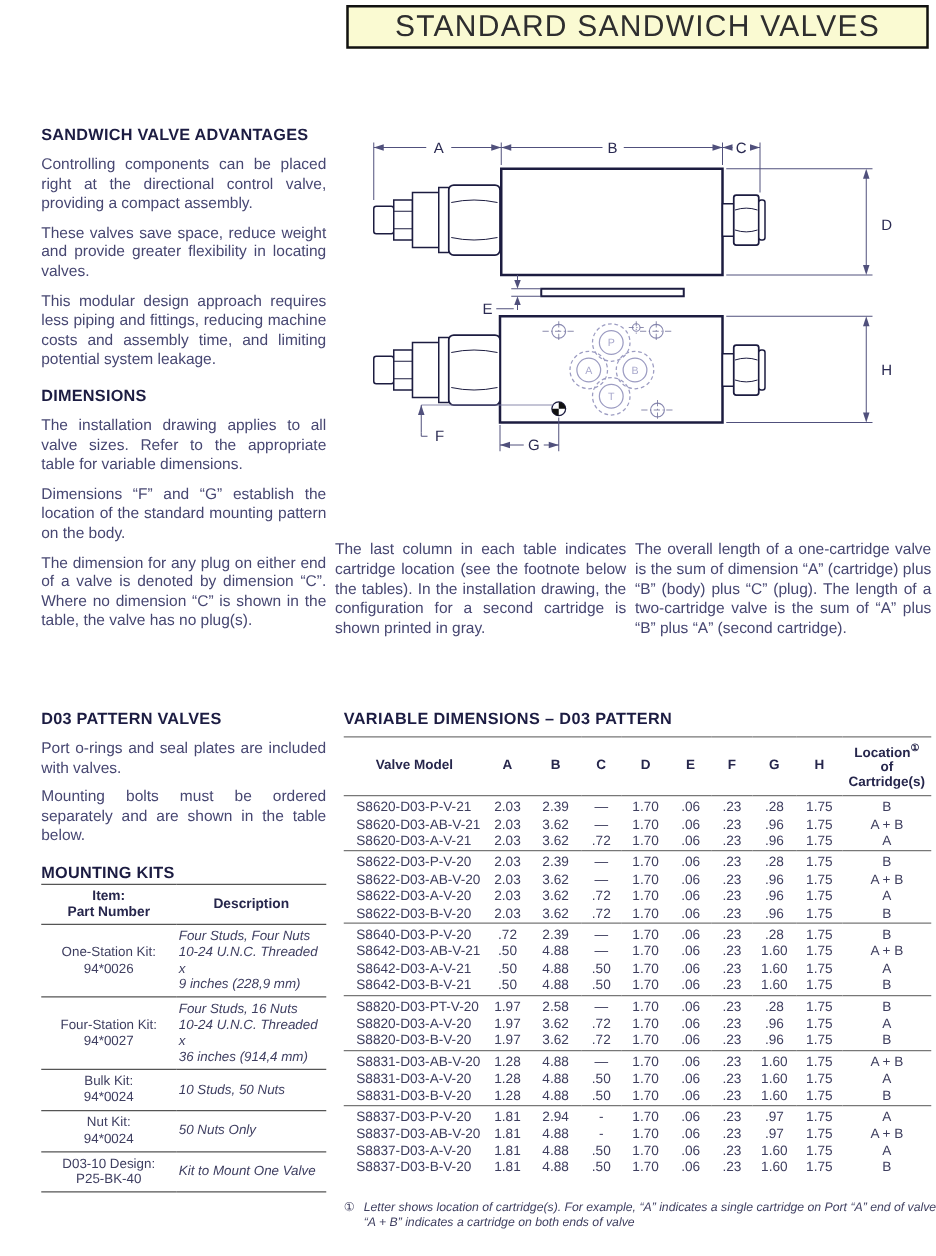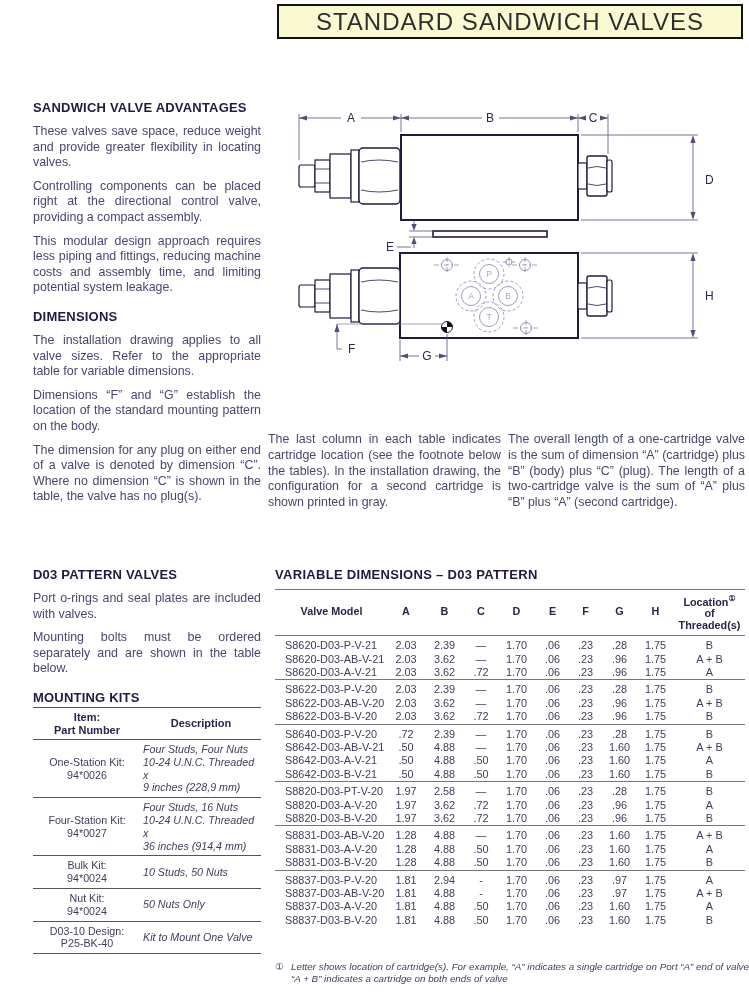--- a/index.html
+++ b/index.html
@@ -77,22 +77,22 @@
 <body>
 
 <div class="page">
 
   <div class="banner" style="background: rgb(250, 250, 210);">
     <span class="banner-title">STANDARD SANDWICH VALVES</span>
   </div>
 
   <div class="txtblock" style="top:100px;">
     <div class="h-sec">SANDWICH VALVE ADVANTAGES</div>
+    <p class="para">Controlling components can be placed right at the directional control valve, providing a compact assembly.</p>
     <p class="para">These valves save space, reduce weight and provide greater flexibility in locating valves.</p>
-    <p class="para">Controlling components can be placed right at the directional control valve, providing a compact assembly.</p>
     <p class="para">This modular design approach requires less piping and fittings, reducing machine costs and assembly time, and limiting potential system leakage.</p>
     <div class="h-sec space-above">DIMENSIONS</div>
     <p class="para">The installation drawing applies to all valve sizes. Refer to the appropriate table for variable dimensions.</p>
     <p class="para">Dimensions “F” and “G” establish the location of the standard mounting pattern on the body.</p>
     <p class="para">The dimension for any plug on either end of a valve is denoted by dimension “C”. Where no dimension “C” is shown in the table, the valve has no plug(s).</p>
   </div>
 
   <div class="txtblock" style="top:567px;">
     <div class="h-sec">D03 PATTERN VALVES</div>
     <p class="para">Port o-rings and seal plates are included with valves.</p>
@@ -320,21 +320,21 @@
           <th>B</th>
           <th>C</th>
           <th>D</th>
           <th>E</th>
           <th>F</th>
           <th>G</th>
           <th>H</th>
           <th>
             <div><span>Location</span><sup class="loc-sup">①</sup></div>
             <div>of</div>
-            <div>Threaded(s)</div>
+            <div>Cartridge(s)</div>
           </th>
         </tr>
       </thead>
       <tbody>
           <tr class="group-first">
             <td class="model">S8620-D03-P-V-21</td>
             <td>2.03</td>
             <td>2.39</td>
             <td>—</td>
             <td>1.70</td>
@@ -386,20 +386,32 @@
             <td>3.62</td>
             <td>—</td>
             <td>1.70</td>
             <td>.06</td>
             <td>.23</td>
             <td>.96</td>
             <td>1.75</td>
             <td>A + B</td>
           </tr>
           <tr>
+            <td class="model">S8622-D03-A-V-20</td>
+            <td>2.03</td>
+            <td>3.62</td>
+            <td>.72</td>
+            <td>1.70</td>
+            <td>.06</td>
+            <td>.23</td>
+            <td>.96</td>
+            <td>1.75</td>
+            <td>A</td>
+          </tr>
+          <tr>
             <td class="model">S8622-D03-B-V-20</td>
             <td>2.03</td>
             <td>3.62</td>
             <td>.72</td>
             <td>1.70</td>
             <td>.06</td>
             <td>.23</td>
             <td>.96</td>
             <td>1.75</td>
             <td>B</td>

